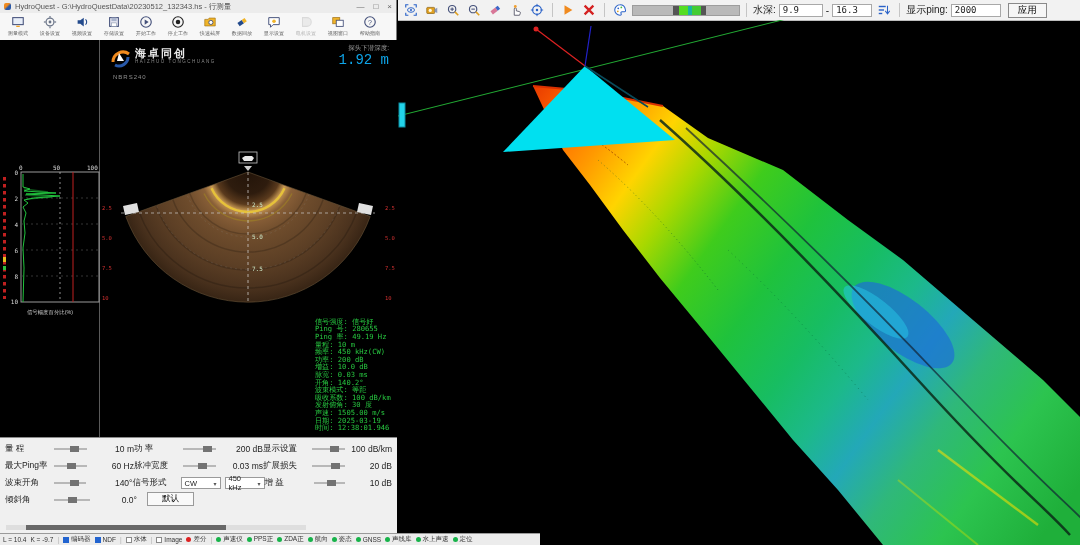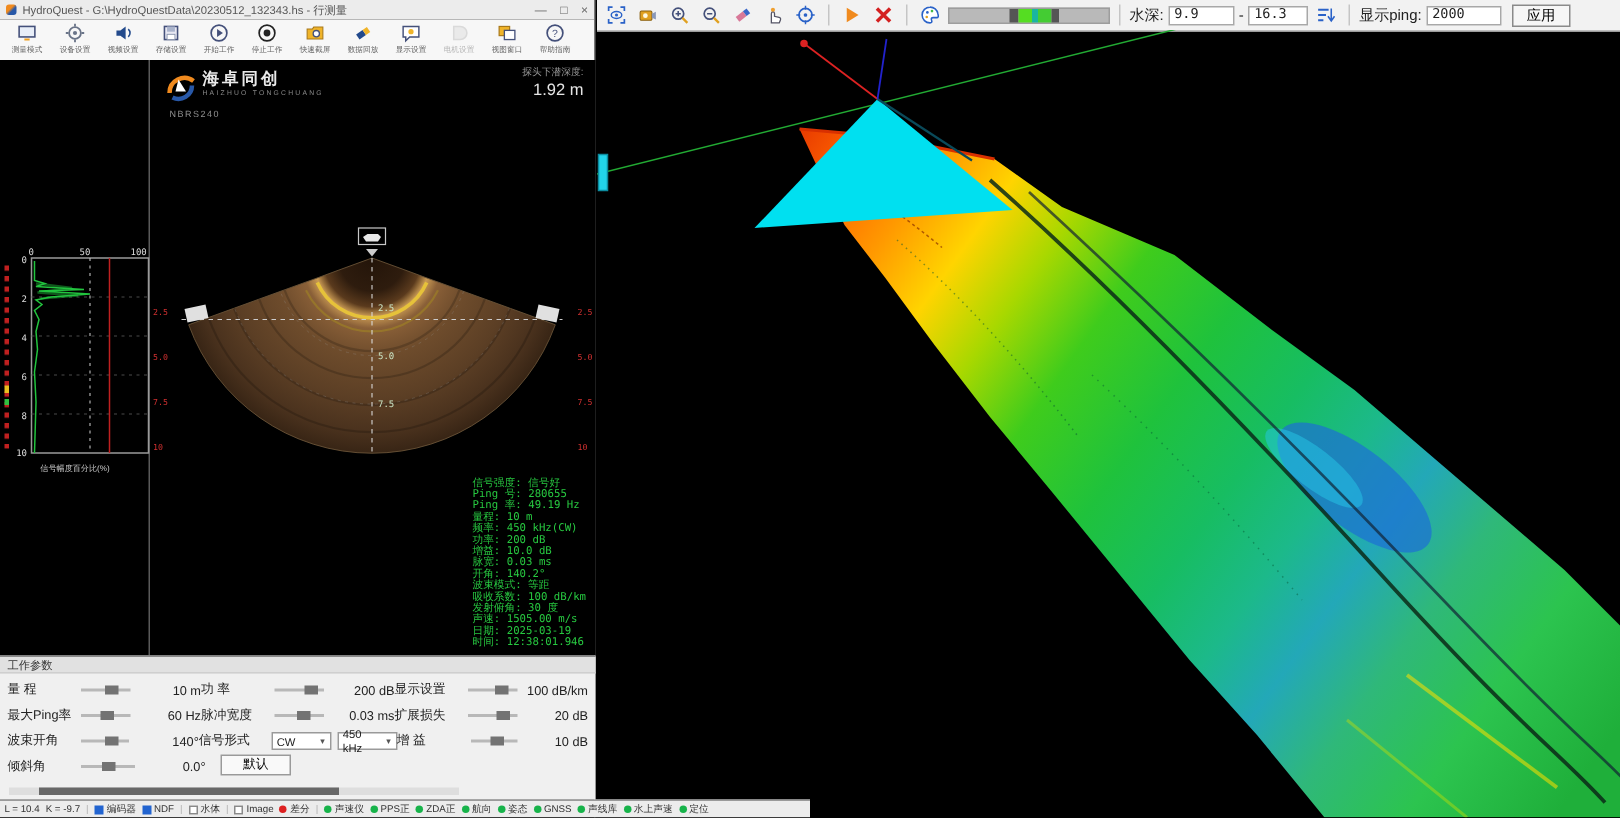--- a/index.html
+++ b/index.html
@@ -19,21 +19,21 @@
   .client{position:absolute;top:40px;left:0;width:397px;height:397px;background:#000;overflow:hidden}
   .left-strip{position:absolute;left:0;top:0;width:100px;height:100%;border-right:1px solid #5a5a5a;box-sizing:border-box}
   .amp-xlabel{position:absolute;left:0;top:268px;width:100px;text-align:center;font-size:6px;color:#c9c9c9;transform:scale(.9)}
   .fan-area{position:absolute;left:101px;top:0;width:296px;height:100%}
   .logo{position:absolute;left:10px;top:8px;display:flex;gap:4px;align-items:flex-start}
   .logo-text .cn{font-size:11px;font-weight:bold;color:#e9e9e9;letter-spacing:2px;line-height:11px}
   .logo-text .en{font-size:4.5px;color:#8a8a8a;letter-spacing:1.5px;line-height:6px}
   .logo-model{position:absolute;left:12px;top:34px;font-size:6px;color:#8f8f8f;letter-spacing:1px}
   .depth-readout{position:absolute;right:8px;top:4px;text-align:right}
   .depth-readout .lab{font-size:6.5px;color:#9a9a9a}
-  .depth-readout .val{font-size:11px;color:#e5e5e5;font-family:Liberation Sans, sans-serif;line-height:15px}
+  .depth-readout .val{font-size:14px;color:#0ea5e9;font-family:Liberation Mono, monospace;line-height:15px}
   .info-block{position:absolute;right:6px;bottom:5px;font-family:"DejaVu Sans Mono",monospace;
               font-size:7.5px;line-height:8px;color:#27c840;white-space:nowrap;transform:scale(.95);transform-origin:right bottom}
   
   .params{position:absolute;left:0;top:437px;width:397px;height:96px;background:#f0f0f0;border-top:1px solid #8a8a8a;box-sizing:border-box}
   .params-header{height:11px;background:#e1e1e1;border-bottom:1px solid #cfcfcf;font-size:7.5px;color:#333;padding:1px 5px 0;box-sizing:border-box}
   .prow{display:flex;height:17px;align-items:flex-end;padding:0 5px}
   .pcell{display:flex;align-items:center;width:132px;box-sizing:border-box}
   .plabel{min-width:44px;white-space:nowrap;font-size:8.5px;color:#222}
   .pslider{flex:1;height:2px;background:#b8b8b8;margin:0 5px;position:relative;min-width:26px}
   .pthumb{position:absolute;top:-2px;width:9px;height:6px;background:#737373}
@@ -302,21 +302,20 @@
           <div class="info-line">吸收系数: 100 dB/km</div>
           <div class="info-line">发射俯角: 30 度</div>
           <div class="info-line">声速: 1505.00 m/s</div>
           <div class="info-line">日期: 2025-03-19</div>
           <div class="info-line">时间: 12:38:01.946</div>
         </div>
     </div>
   </div>
 
   <div class="params">
-    <div class="params-header">工作参数</div>
     <div id="params-rows">
         <div class="prow">
           <div class="pcell">
             <span class="plabel">量  程</span>
             <span class="pslider">
               <span class="pthumb" style="left: 48%;"></span>
             </span>
             <span class="pvalue">10 m</span>
           </div>
           <div class="pcell">

